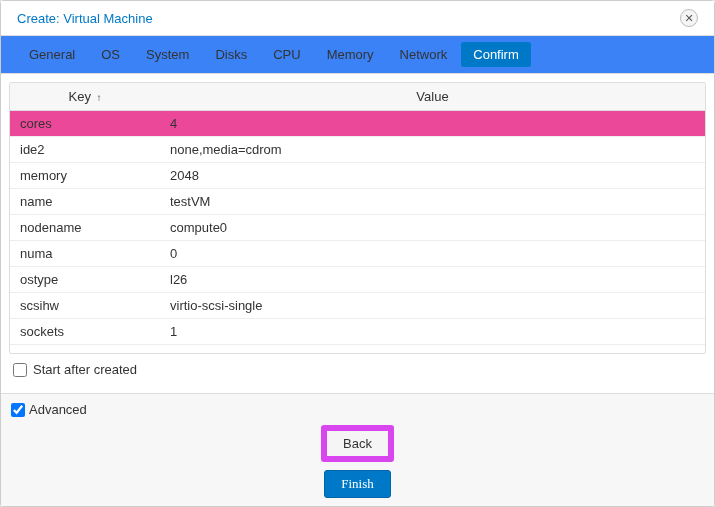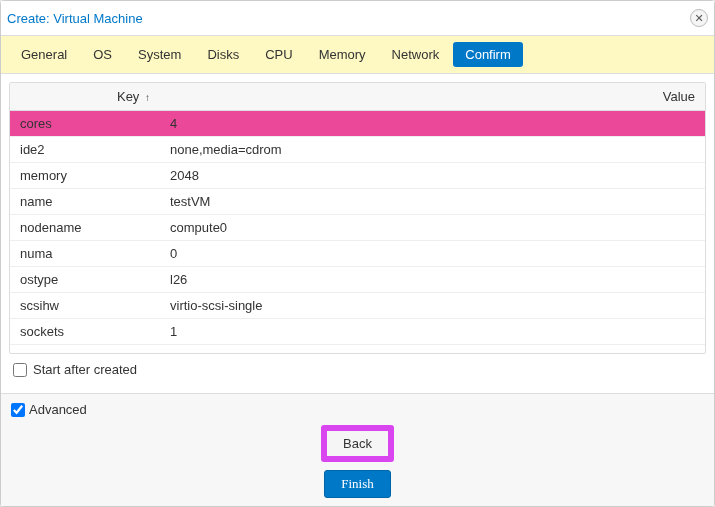--- a/index.html
+++ b/index.html
@@ -21,21 +21,21 @@
       border: 1px solid #ccc;
       border-radius: 4px;
       display: flex;
       flex-direction: column;
       box-shadow: 0 2px 8px rgba(0,0,0,0.2);
     }
     .title-bar {
       display: flex;
       align-items: center;
       justify-content: space-between;
-      padding: 8px 6px;
+      padding: 8px 16px;
       background: #fff;
       border-bottom: 1px solid #ddd;
     }
     .title-text {
       color: #0078c8;
       font-size: 13px;
       font-weight: normal;
     }
     .close-btn {
       width: 18px;
@@ -46,22 +46,22 @@
       cursor: pointer;
       display: flex;
       align-items: center;
       justify-content: center;
       font-size: 11px;
       color: #555;
     }
     .tabs {
       display: flex;
       align-items: center;
-      padding: 6px 8px;
-      background: #fef9c3;
+      padding: 6px 16px;
+      background: #3b82f6;
       border-bottom: 1px solid #ddd;
       gap: 2px;
     }
     .tab {
       padding: 5px 12px;
       border-radius: 3px;
       cursor: pointer;
       font-size: 13px;
       color: #333;
       background: transparent;
@@ -85,21 +85,21 @@
       overflow: auto;
     }
     table {
       width: 100%;
       border-collapse: collapse;
     }
     thead tr {
       background: #f7f7f7;
     }
     th {
-      text-align: right;
+      text-align: center;
       padding: 6px 10px;
       font-weight: normal;
       color: #333;
       border-bottom: 1px solid #ddd;
       font-size: 13px;
     }
     .th-key {
       width: 150px;
     }
     td {

